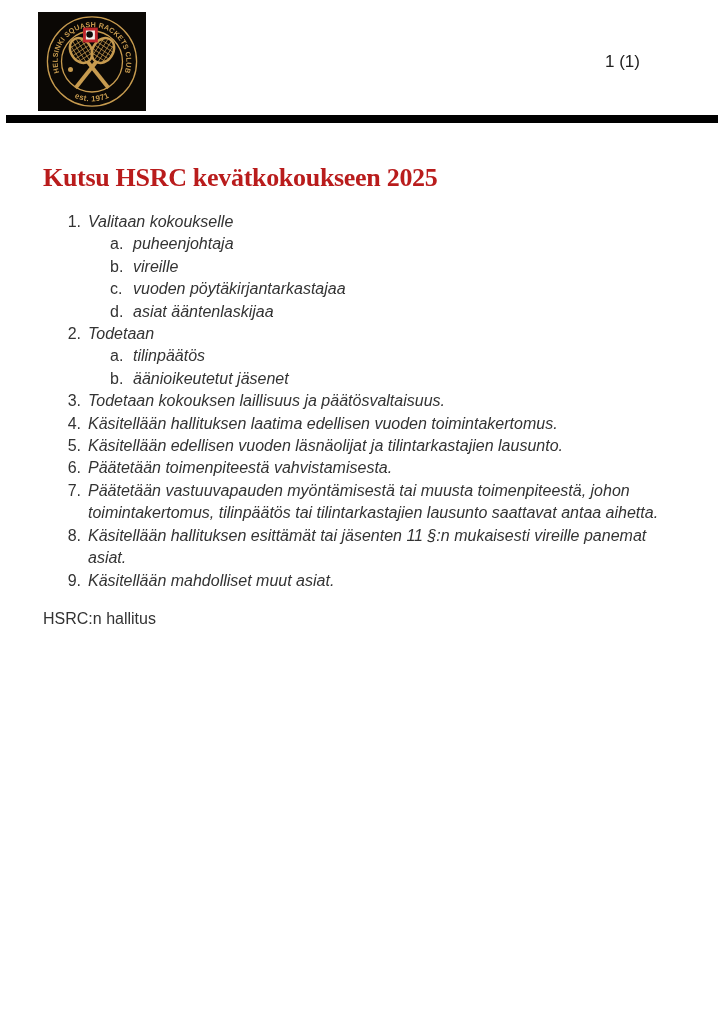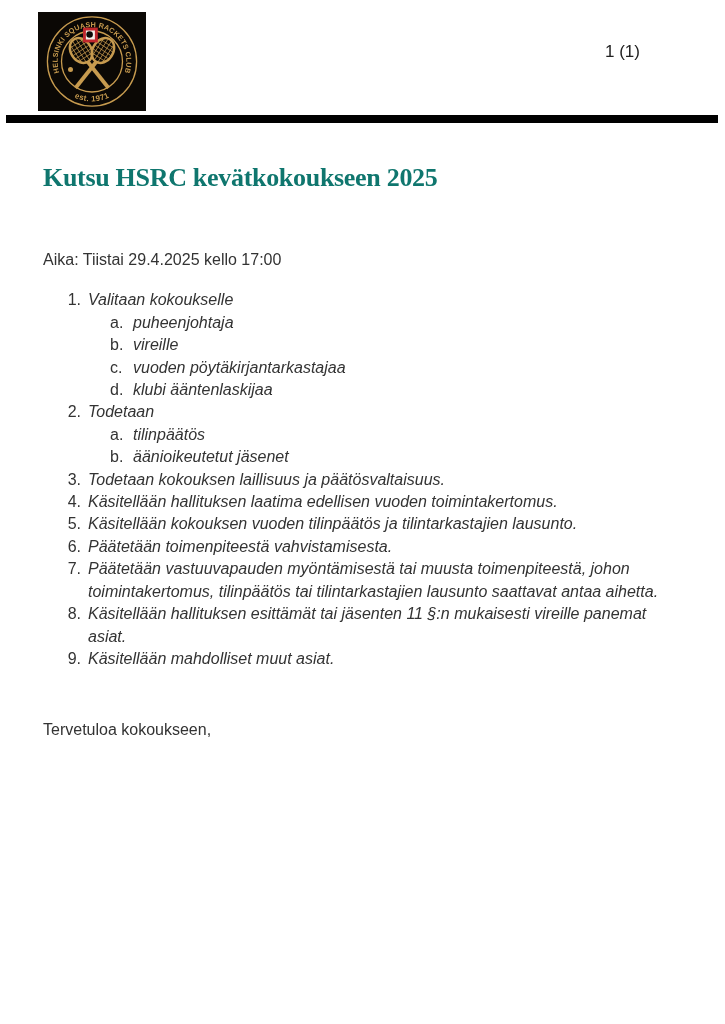--- a/index.html
+++ b/index.html
@@ -1,23 +1,23 @@
 <!DOCTYPE html>
 <html><head>
 <meta charset="utf-8">
 <style>
   html,body{margin:0;padding:0;background:#ffffff;}
   .page{position:relative;width:725px;height:1024px;background:#ffffff;overflow:hidden;
         font-family:"Liberation Sans",sans-serif;color:#333333;}
   .logo-wrap{position:absolute;left:38px;top:12px;width:108px;height:99px;}
-  .page-number{position:absolute;top:42px;right:85px;font-size:17px;line-height:20px;color:#222222;}
+  .page-number{position:absolute;top:52px;right:85px;font-size:17px;line-height:20px;color:#222222;}
   .rule{position:absolute;left:6px;top:115px;width:712px;height:8px;background:#000000;}
   .content{position:absolute;left:43px;top:163px;width:642px;font-size:16px;line-height:22.4px;}
   .doc-title{margin:0;font-family:"Liberation Serif",serif;font-weight:bold;font-size:26px;
-             line-height:30px;letter-spacing:-0.3px;color:#0f766e;}
+             line-height:30px;letter-spacing:-0.3px;color:#b91c1c;}
   .p-aika{margin:56px 0 0 0;}
   .p-paikka{margin:18px 0 0 0;white-space:nowrap;}
   .agenda{margin-top:18px;}
   .agenda-row{display:flex;align-items:flex-start;}
   .agenda-row .marker{flex:0 0 38px;width:38px;text-align:right;margin-right:7px;}
   .agenda-row .txt{flex:1;font-style:italic;}
   .agenda-sub{margin-left:67px;}
   .agenda-sub .marker{flex:0 0 14px;width:14px;text-align:left;margin-right:9px;}
   .closing{margin:49px 0 0 0;}
   .signature{margin:16px 0 0 0;}
@@ -94,21 +94,20 @@
     </svg>
   </div>
 
   <div class="page-number">1 (1)</div>
 
   <div class="rule"></div>
 
   <div class="content">
     <h1 class="doc-title">Kutsu HSRC kevätkokoukseen 2025</h1>
 
-    <p class="p-aika">Aika: Tiistai 29.4.2025 kello 17:00</p>
 
     <div class="agenda">
 
       <div class="agenda-row">
         <span class="marker">1.</span>
         <span class="txt">Valitaan kokoukselle</span>
       </div>
       <div class="agenda-row agenda-sub">
         <span class="marker">a.</span>
         <span class="txt">puheenjohtaja</span>
@@ -116,21 +115,21 @@
       <div class="agenda-row agenda-sub">
         <span class="marker">b.</span>
         <span class="txt">vireille</span>
       </div>
       <div class="agenda-row agenda-sub">
         <span class="marker">c.</span>
         <span class="txt">vuoden pöytäkirjantarkastajaa</span>
       </div>
       <div class="agenda-row agenda-sub">
         <span class="marker">d.</span>
-        <span class="txt">klubi ääntenlaskijaa</span>
+        <span class="txt">asiat ääntenlaskijaa</span>
       </div>
 
       <div class="agenda-row">
         <span class="marker">2.</span>
         <span class="txt">Todetaan</span>
       </div>
       <div class="agenda-row agenda-sub">
         <span class="marker">a.</span>
         <span class="txt">tilinpäätös</span>
       </div>
@@ -142,35 +141,35 @@
       <div class="agenda-row">
         <span class="marker">3.</span>
         <span class="txt">Todetaan kokouksen laillisuus ja päätösvaltaisuus.</span>
       </div>
       <div class="agenda-row">
         <span class="marker">4.</span>
         <span class="txt">Käsitellään hallituksen laatima edellisen vuoden toimintakertomus.</span>
       </div>
       <div class="agenda-row">
         <span class="marker">5.</span>
-        <span class="txt">Käsitellään kokouksen vuoden tilinpäätös ja tilintarkastajien lausunto.</span>
+        <span class="txt">Käsitellään edellisen vuoden läsnäolijat ja tilintarkastajien lausunto.</span>
       </div>
       <div class="agenda-row">
         <span class="marker">6.</span>
         <span class="txt">Päätetään toimenpiteestä vahvistamisesta.</span>
       </div>
       <div class="agenda-row">
         <span class="marker">7.</span>
         <span class="txt">Päätetään vastuuvapauden myöntämisestä tai muusta toimenpiteestä, johon toimintakertomus, tilinpäätös tai tilintarkastajien lausunto saattavat antaa aihetta.</span>
       </div>
       <div class="agenda-row">
         <span class="marker">8.</span>
         <span class="txt">Käsitellään hallituksen esittämät tai jäsenten 11 §:n mukaisesti vireille panemat asiat.</span>
       </div>
       <div class="agenda-row">
         <span class="marker">9.</span>
         <span class="txt">Käsitellään mahdolliset muut asiat.</span>
       </div>
     </div>
 
-    <p class="closing">Tervetuloa kokoukseen,</p>
+    <p class="signature">HSRC:n hallitus</p>
   </div>
 </div>
 
 </body></html>

